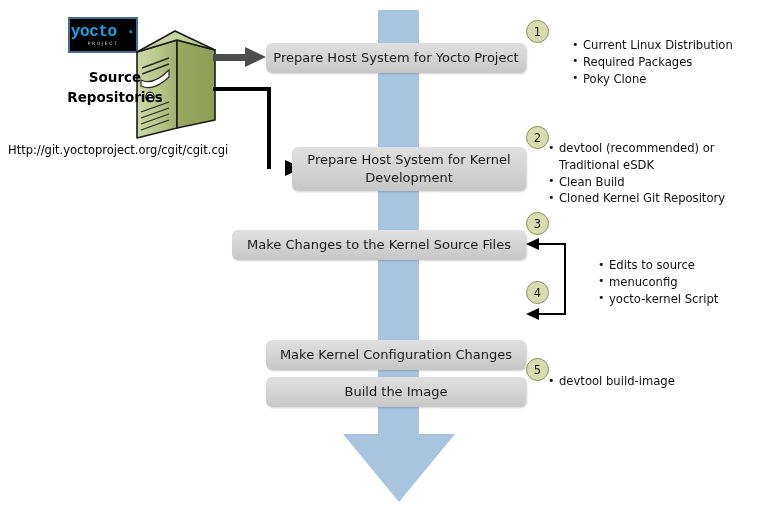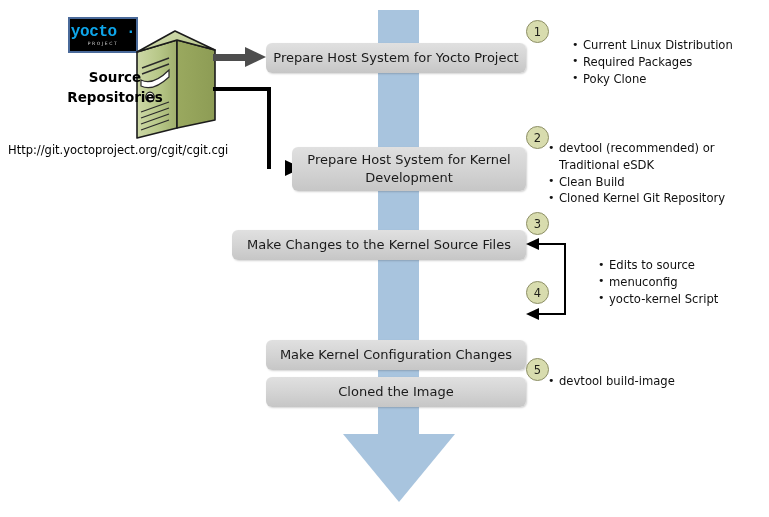--- a/index.html
+++ b/index.html
@@ -287,21 +287,21 @@
   <div class="conn" id="loop-v"></div>
   <div class="conn" id="loop-h1"></div>
   <div class="conn" id="loop-h2"></div>
   <div class="conn" id="loop-head1"></div>
   <div class="conn" id="loop-head2"></div>
 
   <div class="pbox" id="box-1">Prepare Host System for Yocto Project</div>
   <div class="pbox" id="box-2">Prepare Host System for Kernel Development</div>
   <div class="pbox" id="box-3">Make Changes to the Kernel Source Files</div>
   <div class="pbox" id="box-4">Make Kernel Configuration Changes</div>
-  <div class="pbox" id="box-5">Cloned the Image</div>
+  <div class="pbox" id="box-5">Build the Image</div>
 
   <div class="step-circle" id="circle-1">1</div>
   <div class="step-circle" id="circle-2">2</div>
   <div class="step-circle" id="circle-3">3</div>
   <div class="step-circle" id="circle-4">4</div>
   <div class="step-circle" id="circle-5">5</div>
 
   <ul class="note-list" id="notes-1">
       <li>Current Linux Distribution</li>
       <li>Required Packages</li>

